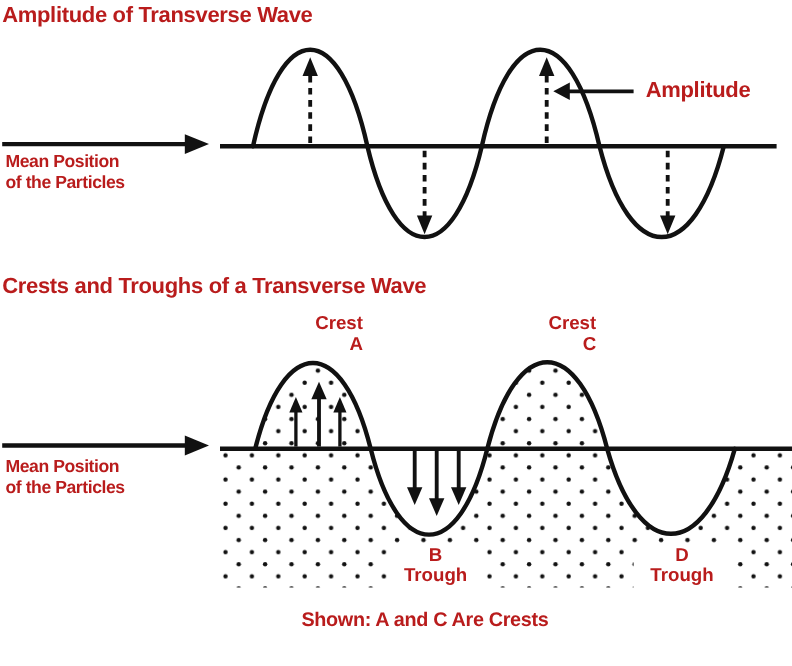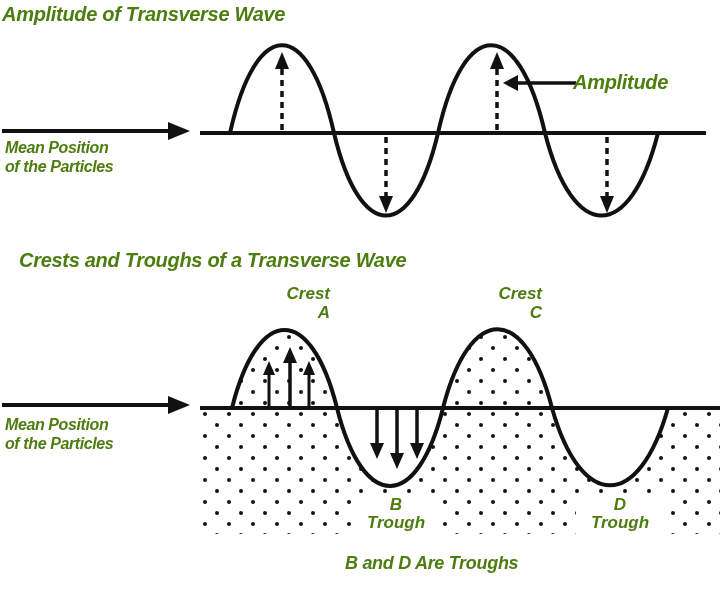--- a/index.html
+++ b/index.html
@@ -2,21 +2,21 @@
 <html><head>
 <meta charset="utf-8">
 <style>
   html, body { margin:0; padding:0; background:#ffffff; }
   .stage {
     position:relative; width:720px; height:605px; background:#ffffff;
     font-family:"Liberation Sans","DejaVu Sans",sans-serif; color:#111111;
     overflow:hidden;
   }
   svg.layer { position:absolute; left:0; top:0; width:720px; height:605px; }
-  .lbl { position:absolute; font-weight:bold; color:#4d7c0f; white-space:nowrap;font-style:italic; }
+  .lbl { position:absolute; font-weight:bold; color:#b91c1c; white-space:nowrap; }
   .title { font-size:20px; line-height:22px; letter-spacing:-0.3px; }
   .mean  { font-size:16px; line-height:19px; letter-spacing:-0.4px; }
   .amp   { font-size:20px; letter-spacing:-0.3px; }
   .peak  { font-size:17px; line-height:19px; text-align:right; width:90px; }
   .troughlbl {
     font-size:17px; line-height:18px; text-align:center; width:88px;
     background:#ffffff; padding:2px 0 3px 0;
   }
   .caption { font-size:18px; line-height:21.5px; letter-spacing:-0.3px; }
   .caption .l2 { padding-left:71px; }
@@ -108,23 +108,23 @@
     </g>
   </svg>
 
   <div class="lbl title" style="left:2px; top:3px;">Amplitude of Transverse Wave</div>
 
   <div class="lbl mean" style="left:5px; top:138px;">
     <div>Mean Position</div>
     <div>of the Particles</div>
   </div>
 
-  <div class="lbl amp" style="left:573px; top:71px;">Amplitude</div>
+  <div class="lbl amp" style="left:587px; top:71px;">Amplitude</div>
 
-  <div class="lbl title" style="left:19px; top:249px;">Crests and Troughs of a Transverse Wave</div>
+  <div class="lbl title" style="left:2px; top:249px;">Crests and Troughs of a Transverse Wave</div>
 
   <div class="lbl peak" style="left:240px; top:284px;">
     <div>Crest</div>
     <div>A</div>
   </div>
 
   <div class="lbl peak" style="left:452px; top:284px;">
     <div>Crest</div>
     <div>C</div>
   </div>
@@ -138,16 +138,16 @@
     <div>B</div>
     <div>Trough</div>
   </div>
 
   <div class="lbl troughlbl" style="left:576px; top:494px;">
     <div>D</div>
     <div>Trough</div>
   </div>
 
   <div class="lbl caption" style="left:274px; top:553px;">
-    <div class="l2">B and D Are Troughs</div>
+    <div>Shown: A and C Are Crests</div>
   </div>
 
 </div>
 
 </body></html>

